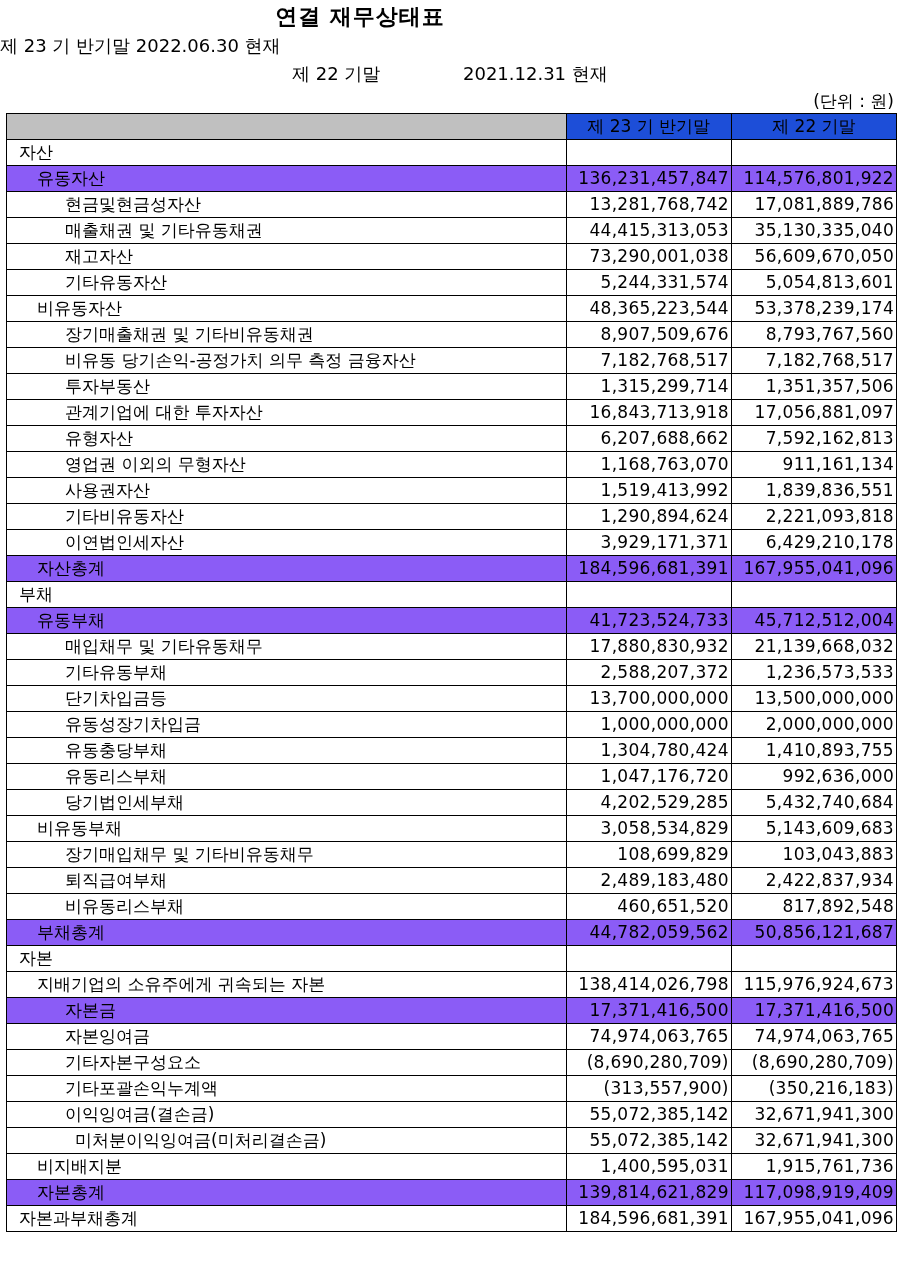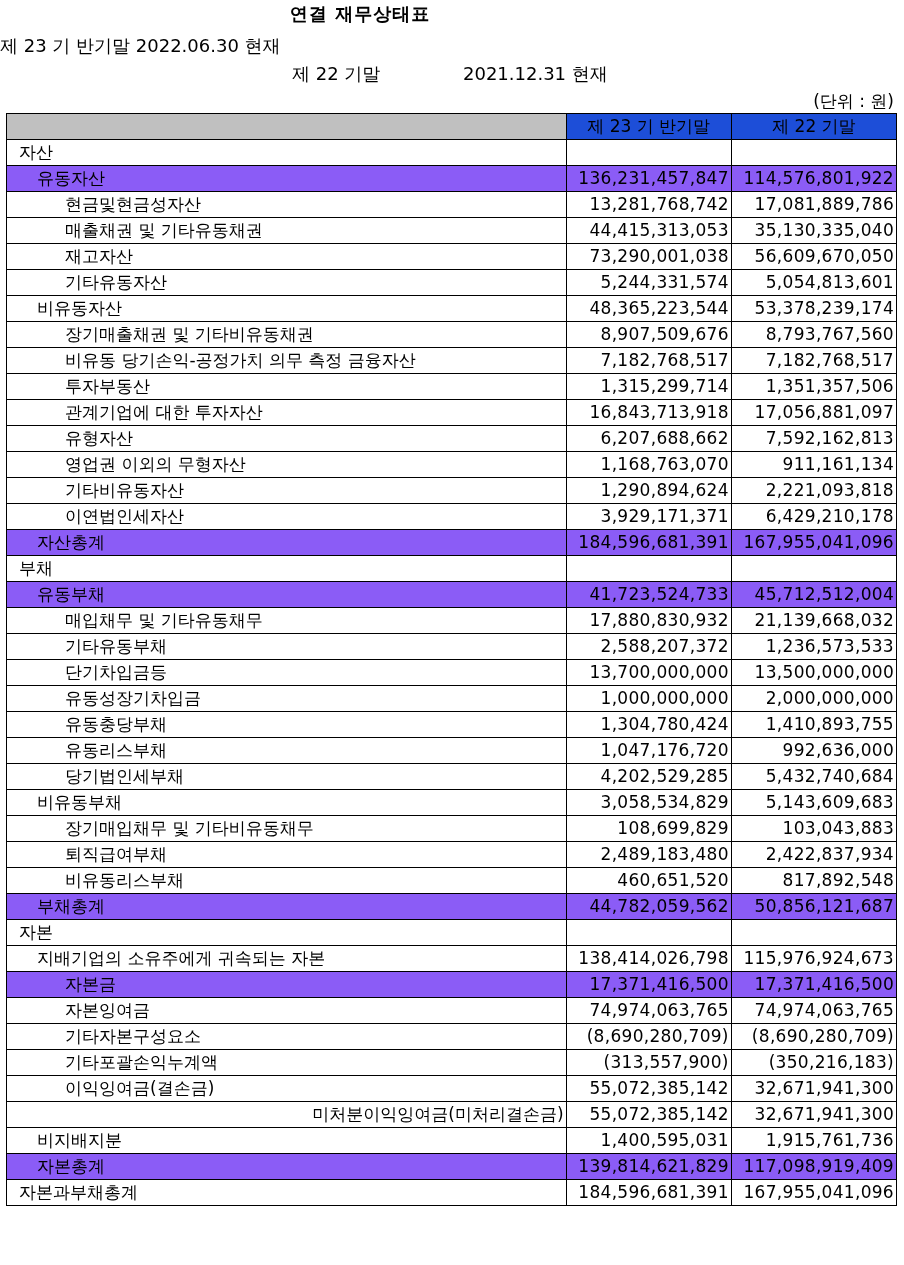--- a/index.html
+++ b/index.html
@@ -1,30 +1,30 @@
 <!DOCTYPE html>
 <html><head>
 <meta charset="utf-8">
 <style>
   html,body{margin:0;padding:0;background:#fff;}
   body{width:904px;height:1265px;position:relative;font-family:"DejaVu Sans","Liberation Sans",sans-serif;color:#000;overflow:hidden;}
-  .title{position:absolute;left:0;width:720px;text-align:center;top:2px;font-size:18px;font-weight:bold;letter-spacing:1px;}
+  .title{position:absolute;left:0;width:720px;text-align:center;top:2px;font-size:22px;font-weight:bold;letter-spacing:1px;}
   .sub1{position:absolute;left:0;width:904px;top:34px;font-size:18px;}
   .sub2{position:absolute;top:62px;font-size:18px;}
   .sub2 .p{position:absolute;left:292px;white-space:nowrap;}
   .sub2 .d{position:absolute;left:463px;white-space:nowrap;}
   .unit{position:absolute;right:10px;top:90px;font-size:17px;}
   table{position:absolute;left:6px;top:113px;border-collapse:collapse;table-layout:fixed;width:891px;}
   td,th{border:1px solid #000;height:25px;padding:0 2px;font-size:17px;font-weight:normal;white-space:nowrap;overflow:hidden;line-height:25px;}
   col.c1{width:559px;} col.c2{width:165px;} col.c3{width:165px;}
   thead th{background:#1d4ed8;text-align:center;}
   thead th.blank{background:#c0c0c0;}
   td.n{text-align:right;padding-right:2px;letter-spacing:0.3px;}
   tr.hl td{background:#8b5cf6;}
-  .l0{padding-left:12px;} .l1{padding-left:30px;} .l2{padding-left:58px;} .l3{padding-left:100px;text-align:right;}
+  .l0{padding-left:12px;} .l1{padding-left:30px;} .l2{padding-left:58px;} .l3{padding-left:68px;}
 </style>
 </head>
 <body>
 
 <div class="title">연결 재무상태표</div>
 <div class="sub1">제 23 기 반기말 2022.06.30 현재</div>
 <div class="sub2">
   <span class="p">제 22 기말</span>
   <span class="d">2021.12.31 현재</span>
 </div>
@@ -103,20 +103,25 @@
         <td class="l2">유형자산</td>
         <td class="n">6,207,688,662</td>
         <td class="n">7,592,162,813</td>
       </tr>
       <tr>
         <td class="l2">영업권 이외의 무형자산</td>
         <td class="n">1,168,763,070</td>
         <td class="n">911,161,134</td>
       </tr>
       <tr>
+        <td class="l2">사용권자산</td>
+        <td class="n">1,519,413,992</td>
+        <td class="n">1,839,836,551</td>
+      </tr>
+      <tr>
         <td class="l2">기타비유동자산</td>
         <td class="n">1,290,894,624</td>
         <td class="n">2,221,093,818</td>
       </tr>
       <tr>
         <td class="l2">이연법인세자산</td>
         <td class="n">3,929,171,371</td>
         <td class="n">6,429,210,178</td>
       </tr>
       <tr class="hl">

